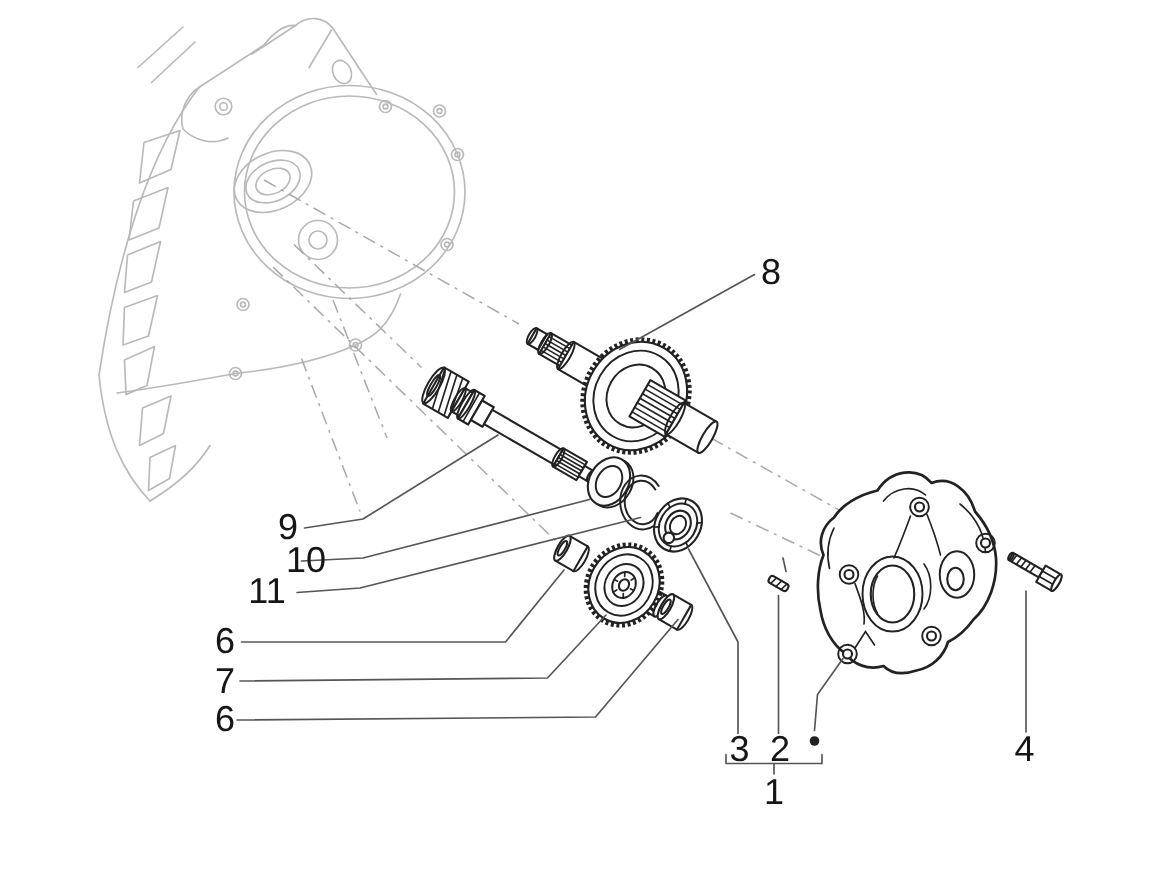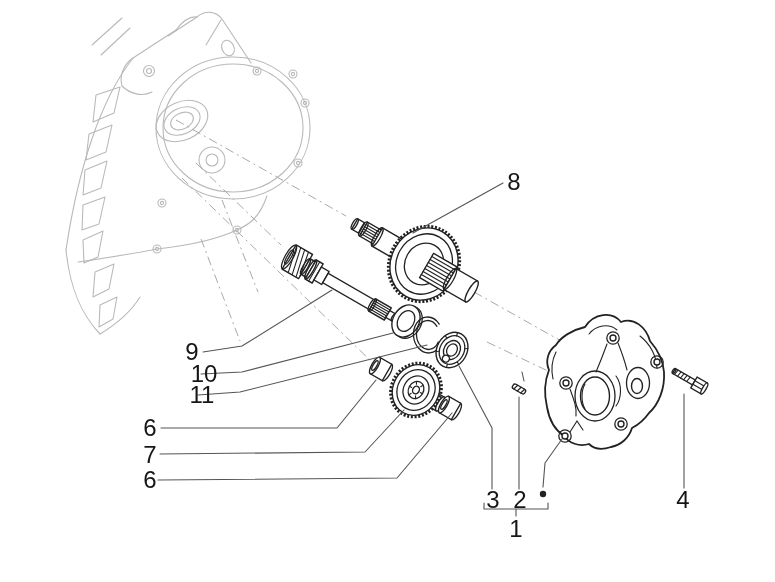--- a/index.html
+++ b/index.html
@@ -234,21 +234,21 @@
     <path class="lead" d="M562,439 L545,463 L543,487"></path>
     <path class="lead" d="M684,394 L684,488"></path>
   </g>
   <path class="lead" d="M484,503 L484,509 L548,509 L548,503 M516,509 L516,516"></path>
   <circle class="dot" cx="543" cy="494" r="3.2"></circle>
 </svg>
 
   <span class="callout" style="left:514px;top:182px">8</span>
   <span class="callout" style="left:192px;top:352px">9</span>
   <span class="callout" style="left:204px;top:374px">10</span>
-  <span class="callout" style="left:202px;top:395px">11</span>
+  <span class="callout" style="left:178px;top:395px">11</span>
   <span class="callout" style="left:150px;top:428px">6</span>
   <span class="callout" style="left:150px;top:455px">7</span>
   <span class="callout" style="left:150px;top:480px">6</span>
   <span class="callout" style="left:493px;top:500px">3</span>
   <span class="callout" style="left:520px;top:500px">2</span>
   <span class="callout" style="left:516px;top:529px">1</span>
   <span class="callout" style="left:683px;top:500px">4</span>
 </div>
 
 </body></html>

